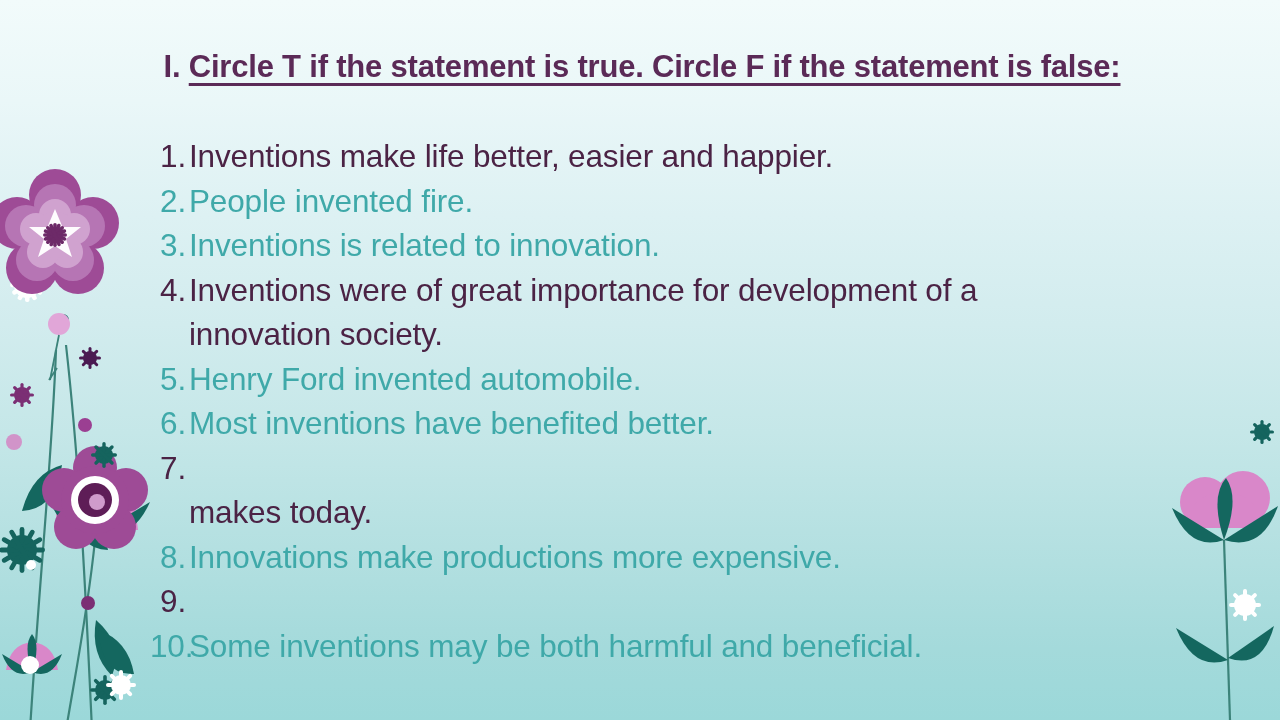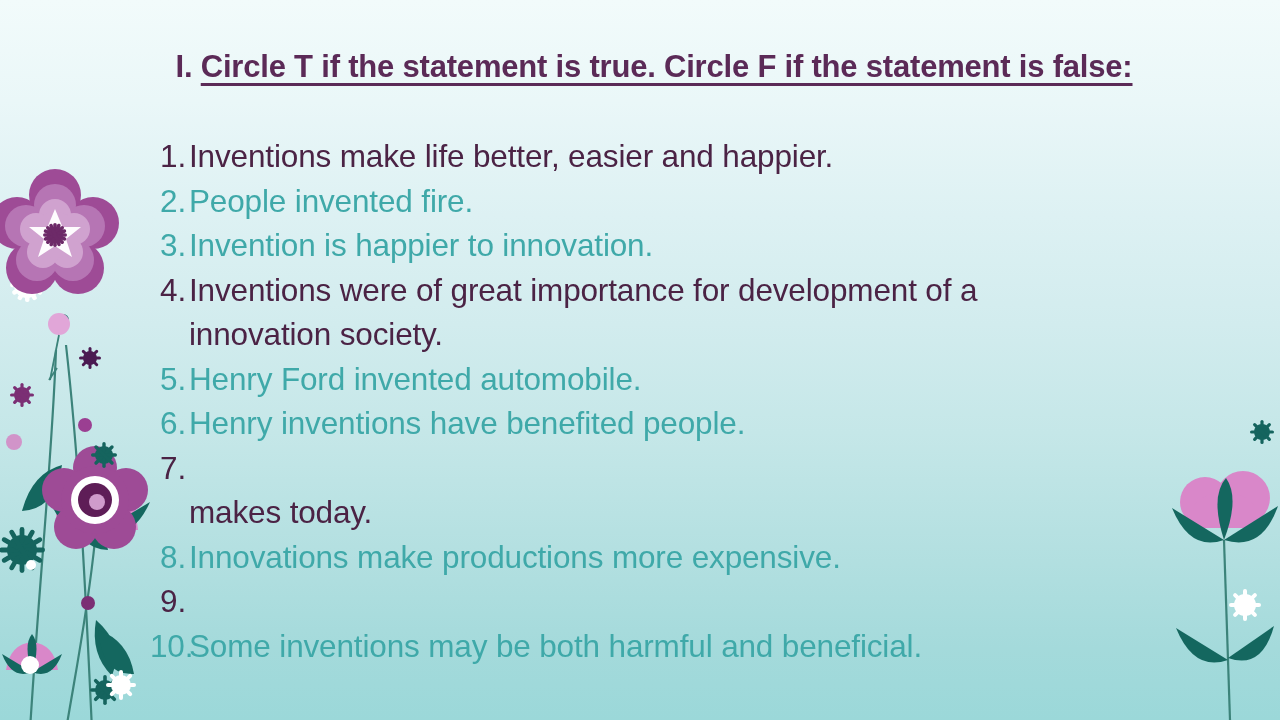--- a/index.html
+++ b/index.html
@@ -9,21 +9,21 @@
   }
   #slide{
     position:relative;width:1280px;height:720px;overflow:hidden;
     background:linear-gradient(to bottom,#f2fbfb 0%,#eaf7f8 14%,#ddf1f3 30%,#d2ecee 45%,#c5e7e8 60%,#b4e0e1 76%,#a4dadb 90%,#9bd8d9 100%);
   }
   .deco{position:absolute;pointer-events:none;}
   svg{display:block;overflow:visible;}
 
   
   #title-block{
-    position:absolute;left:124px;top:44px;width:1060px;
+    position:absolute;left:112px;top:44px;width:1060px;
     text-align:center;
     font-size:31px;font-weight:bold;line-height:45px;
     color:#5b2a57;letter-spacing:-0.2px;
   }
   #title-prefix{text-decoration:none;}
   #title-main{
     text-decoration:underline;
     text-decoration-thickness:3px;
     text-underline-offset:6px;
   }
@@ -285,36 +285,36 @@
       <div class="li purple">
         <span class="num">1.</span>
         <span class="txt">Inventions make life better, easier and happier.</span>
       </div>
       <div class="li teal">
         <span class="num">2.</span>
         <span class="txt">People invented fire.</span>
       </div>
       <div class="li teal">
         <span class="num">3.</span>
-        <span class="txt">Invention is happier to innovation.</span>
+        <span class="txt">Inventions is related to innovation.</span>
       </div>
       <div class="li purple wrap">
         <div class="row1">
           <span class="num">4.</span>
           <span class="txt">Inventions were of great importance for development of a</span>
         </div>
         <div class="row2">innovation society.</div>
       </div>
       <div class="li teal">
         <span class="num">5.</span>
         <span class="txt">Henry Ford invented automobile.</span>
       </div>
       <div class="li teal">
         <span class="num">6.</span>
-        <span class="txt">Henry inventions have benefited people.</span>
+        <span class="txt">Most inventions have benefited better.</span>
       </div>
       <div class="li purple wrap">
         <div class="row1">
           <span class="num">7.</span>
         </div>
         <div class="row2">makes today.</div>
       </div>
       <div class="li teal">
         <span class="num">8.</span>
         <span class="txt">Innovations make productions more expensive.</span>

